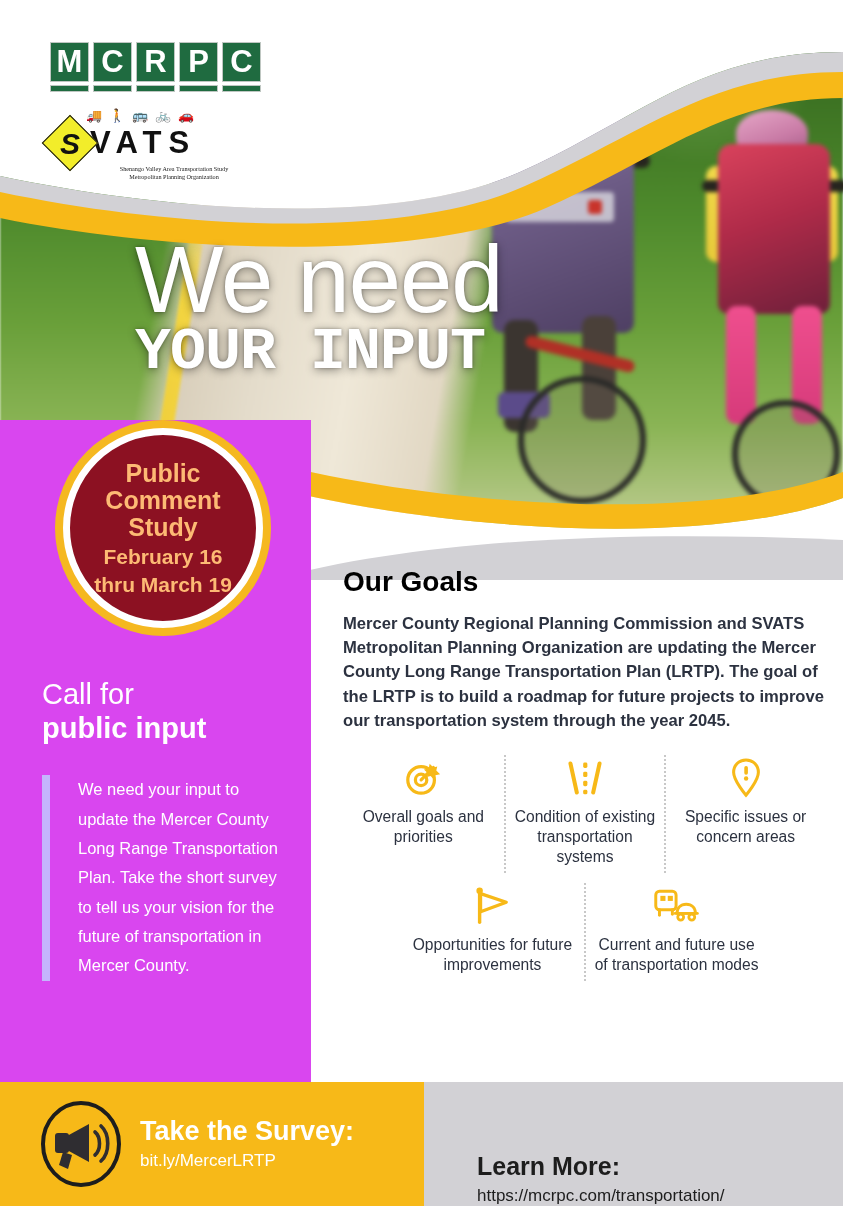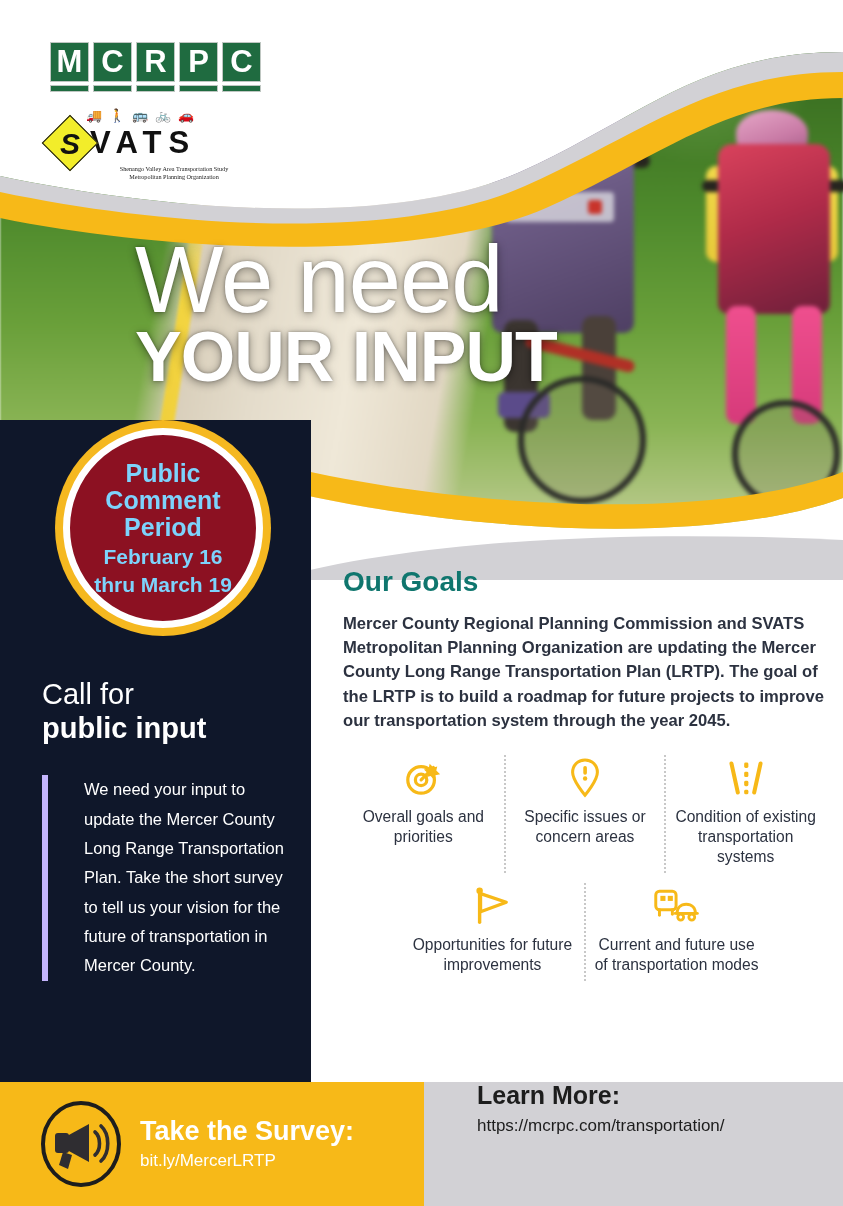--- a/index.html
+++ b/index.html
@@ -98,23 +98,24 @@
   #headline {
     position: absolute; left: 135px; top: 234px; width: 660px;
     z-index: 6;
   }
   #headline .l1 {
     font-size: 94px; line-height: 0.98; font-weight: 300; color: #ffffff;
     letter-spacing: -1px;
     text-shadow: 0 2px 10px rgba(0,0,0,.42), 0 0 3px rgba(0,0,0,.30);
   }
   #headline .l2 {
-    font-size: 70px; line-height: 1.0; font-weight: 700; color: #ffffff;
+    font-size: 60px; line-height: 1.0; font-weight: 700; color: #ffffff;
     letter-spacing: -1px; margin-top: -4px;
     text-shadow: 0 2px 10px rgba(0,0,0,.42), 0 0 3px rgba(0,0,0,.30);
+    font-family: Liberation Mono, monospace;
   }
 
   
   #logos { position: absolute; left: 50px; top: 42px; z-index: 8; }
   #mcrpc { display: flex; gap: 4px; }
   #mcrpc .cell { width: 39px; }
   #mcrpc .tile {
     height: 40px; background: #1f6b40;
     display: flex; align-items: center; justify-content: center;
     color: #ffffff; font-weight: 700; font-size: 31px;
@@ -148,42 +149,42 @@
 
   
   #badge {
     position: absolute; left: 63px; top: 428px; width: 200px; height: 200px;
     border-radius: 50%;
     background: #8c1122;
     border: 7px solid #ffffff;
     box-shadow: 0 0 0 8px #f5b820;
     z-index: 9;
     display: flex; flex-direction: column; align-items: center; justify-content: center;
-    text-align: center; color: #7dd3fc;
+    text-align: center; color: #fdba74;
   }
   #badge .big { font-size: 25px; font-weight: 700; line-height: 1.08; }
   #badge .small { font-size: 21px; font-weight: 600; line-height: 1.12; margin-top: 4px; }
 
   
   #sidebar {
     position: absolute; left: 0; top: 420px; width: 311px; height: 662px;
-    background: #0f172a; z-index: 3;
+    background: #d946ef; z-index: 3;
   }
   #sidebar-inner { position: absolute; left: 42px; top: 258px; width: 248px; }
   #call-title-1 { font-size: 29px; font-weight: 300; color: #ffffff; line-height: 1.16; }
   #call-title-2 { font-size: 29px; font-weight: 700; color: #ffffff; line-height: 1.16; }
   #call-body {
-    margin-top: 30px; padding-left: 36px; border-left: 6px solid #c4b5fd;
+    margin-top: 30px; padding-left: 28px; border-left: 8px solid #c4b5fd;
     font-size: 16.5px; line-height: 1.78; color: #ffffff; font-weight: 400;
   }
 
   
   #content { position: absolute; left: 343px; top: 566px; width: 482px; z-index: 4; }
   #our-goals {
-    font-size: 28px; font-weight: 700; color: #0f766e; margin-bottom: 14px;
+    font-size: 28px; font-weight: 700; color: #000000; margin-bottom: 14px;
   }
   #goals-bold {
     font-size: 16.6px; line-height: 1.46; font-weight: 700; color: #2c3240;
   }
   #goals-reg {
     margin-top: 17px; font-size: 16.6px; line-height: 1.46; font-weight: 400; color: #2c3240;
   }
 
   
   #topics { margin-top: 22px; }
@@ -202,21 +203,21 @@
   }
 
   
   #footer { position: absolute; left: 0; top: 1082px; width: 843px; height: 124px; z-index: 5; padding-left: 47px; }
   #footer-left {
     position: absolute; left: 0; top: 0; width: 424px; height: 124px; background: #f7b918;
     display: flex; align-items: center;
   }
   #footer-right {
     position: absolute; left: 424px; top: 0; width: 419px; height: 124px; background: #d2d1d5;
-    display: flex; align-items: flex-start;
+    display: flex; align-items: flex-end;
   }
   #megaphone {
     margin-left: 37px; width: 88px; height: 88px; flex: 0 0 auto;
   }
   #footer-left-text { margin-left: 15px; }
   #take-survey { font-size: 27px; font-weight: 700; color: #ffffff; line-height: 1.1; }
   #survey-url { font-size: 17px; font-weight: 400; color: #ffffff; margin-top: 4px; }
   #footer-right-text { margin-left: 53px; }
   #learn-more { font-size: 25px; font-weight: 700; color: #1d1d1d; line-height: 1.1; }
   #learn-url { font-size: 17px; font-weight: 400; color: #1d1d1d; margin-top: 6px; }
@@ -320,21 +321,21 @@
     <div id="sidebar-inner">
       <div id="call-title-1">Call for</div>
       <div id="call-title-2">public input</div>
       <div id="call-body">We need your input to update the Mercer County Long Range Transportation Plan. Take the short survey to tell us your vision for the future of transportation in Mercer County.</div>
     </div>
   </div>
 
   <div id="badge">
     <div class="big">Public</div>
     <div class="big">Comment</div>
-    <div class="big">Period</div>
+    <div class="big">Study</div>
     <div class="small">February 16</div>
     <div class="small">thru March 19</div>
   </div>
 
   <div id="content">
     <div id="our-goals">Our Goals</div>
     <div id="goals-bold">Mercer County Regional Planning Commission and SVATS Metropolitan Planning Organization are updating the Mercer County Long Range Transportation Plan (LRTP). The goal of the LRTP is to build a roadmap for future projects to improve our transportation system through the year 2045.</div>
 
     <div id="topics">
       <div class="trow" id="trow1">
@@ -342,45 +343,45 @@
         <div class="tcell">
           <div class="ticon">
             <svg width="38" height="38" viewBox="0 0 40 40">
               <circle cx="18" cy="22" r="14" fill="none" stroke="#F7B918" stroke-width="3.4"></circle>
               <circle cx="18" cy="22" r="6" fill="none" stroke="#F7B918" stroke-width="3.4"></circle>
               <path d="M18 22 L31 9" stroke="#F7B918" stroke-width="3.4" stroke-linecap="round"></path>
               <path d="M27 5 l4 4 4 -1 -1 4 4 4 -5 1 -1 5 -4 -4 -4 1 1 -4 -4 -4 5 -1z" fill="#F7B918"></path>
             </svg>
           </div>
           <div class="tlabel">Overall goals and priorities</div>
-        </div>
-
-        <div class="tcell">
-          <div class="ticon">
-            <svg width="30" height="40" viewBox="0 0 30 42">
-              <path d="M15 2 C7.5 2 2 7.8 2 15 C2 24 15 39 15 39 C15 39 28 24 28 15 C28 7.8 22.5 2 15 2 Z" fill="none" stroke="#F7B918" stroke-width="3.2"></path>
-              <rect x="13.2" y="8.5" width="3.8" height="9" rx="1.8" fill="#F7B918"></rect>
-              <circle cx="15.1" cy="21.5" r="2.3" fill="#F7B918"></circle>
-            </svg>
-          </div>
-          <div class="tlabel">Specific issues or concern areas</div>
         </div>
 
         <div class="tcell">
           <div class="ticon">
             <svg width="40" height="38" viewBox="0 0 44 40">
               <path d="M13 36 L6 4" stroke="#F7B918" stroke-width="4.4" stroke-linecap="round"></path>
               <path d="M31 36 L38 4" stroke="#F7B918" stroke-width="4.4" stroke-linecap="round"></path>
               <rect x="20" y="3" width="4.6" height="6" rx="1.6" fill="#F7B918"></rect>
               <rect x="20" y="13" width="4.6" height="6" rx="1.6" fill="#F7B918"></rect>
               <rect x="20" y="23" width="4.6" height="6" rx="1.6" fill="#F7B918"></rect>
               <rect x="20" y="33" width="4.6" height="5" rx="1.6" fill="#F7B918"></rect>
             </svg>
           </div>
           <div class="tlabel">Condition of existing transportation systems</div>
+        </div>
+
+        <div class="tcell">
+          <div class="ticon">
+            <svg width="30" height="40" viewBox="0 0 30 42">
+              <path d="M15 2 C7.5 2 2 7.8 2 15 C2 24 15 39 15 39 C15 39 28 24 28 15 C28 7.8 22.5 2 15 2 Z" fill="none" stroke="#F7B918" stroke-width="3.2"></path>
+              <rect x="13.2" y="8.5" width="3.8" height="9" rx="1.8" fill="#F7B918"></rect>
+              <circle cx="15.1" cy="21.5" r="2.3" fill="#F7B918"></circle>
+            </svg>
+          </div>
+          <div class="tlabel">Specific issues or concern areas</div>
         </div>
 
       </div>
 
       <div class="trow" id="trow2">
 
         <div class="tcell">
           <div class="ticon">
             <svg width="40" height="40" viewBox="0 0 42 42">
               <path d="M8 6 L8 38" stroke="#F7B918" stroke-width="3.6" stroke-linecap="round"></path>

